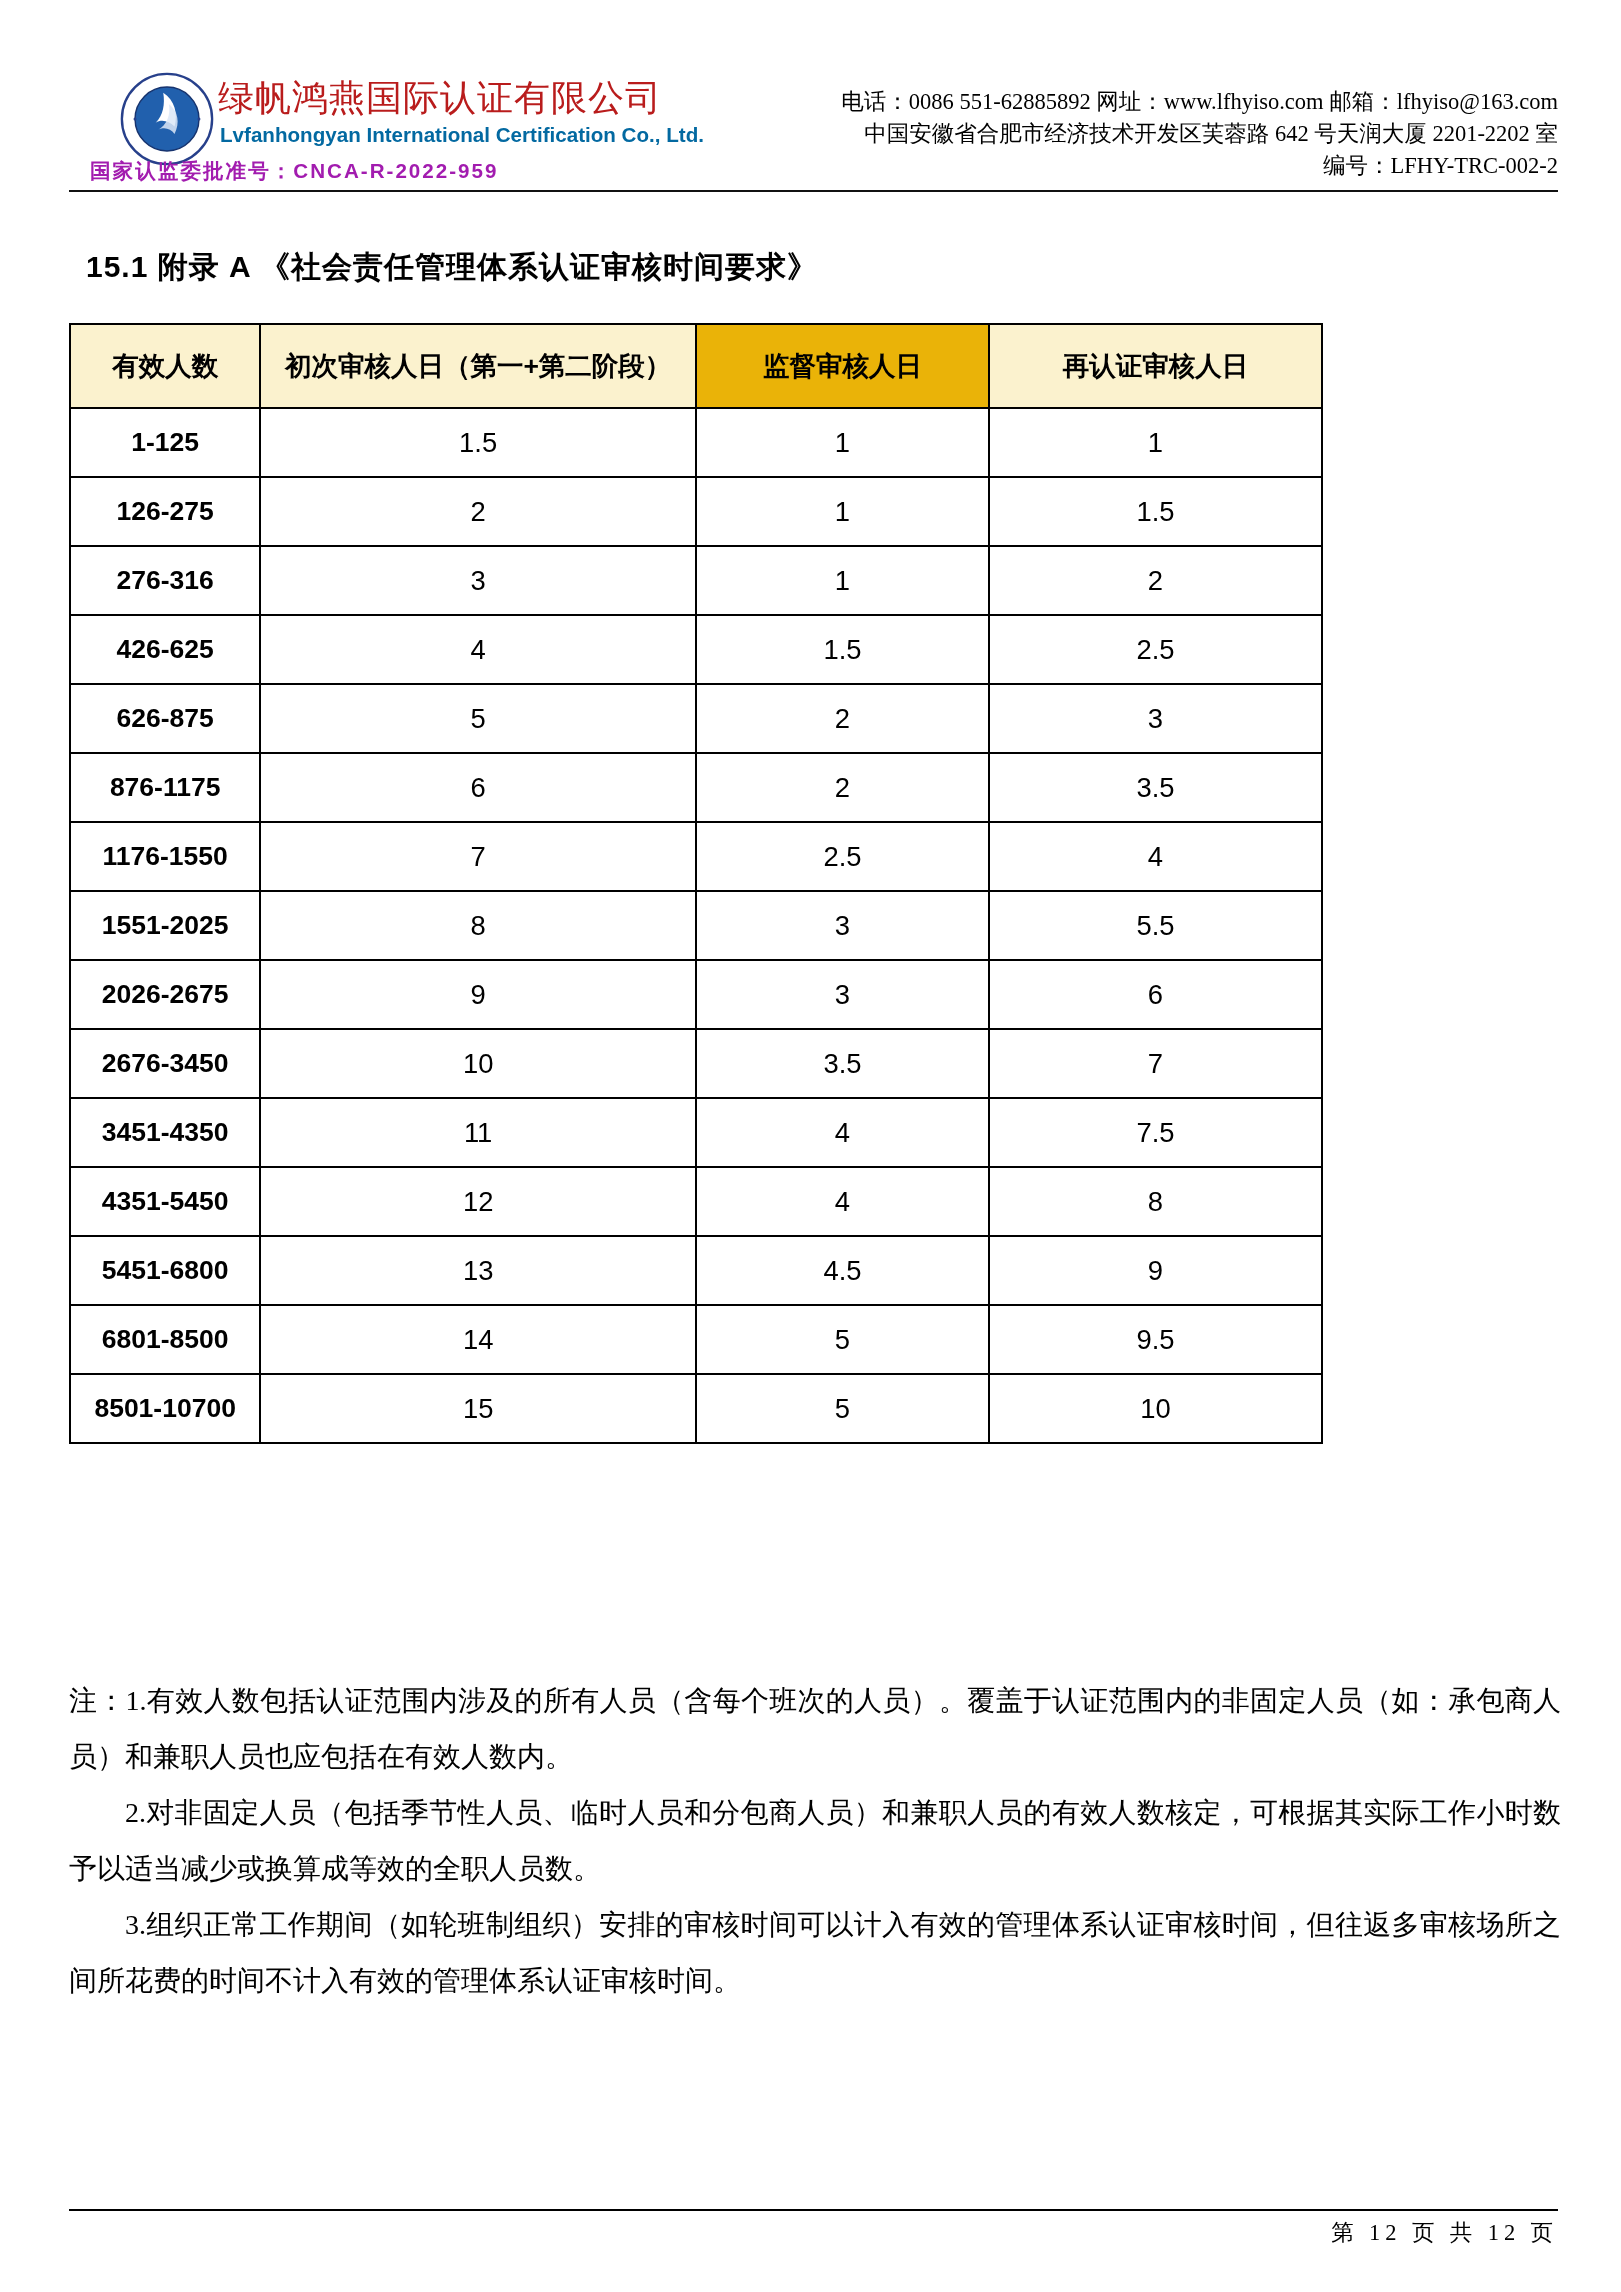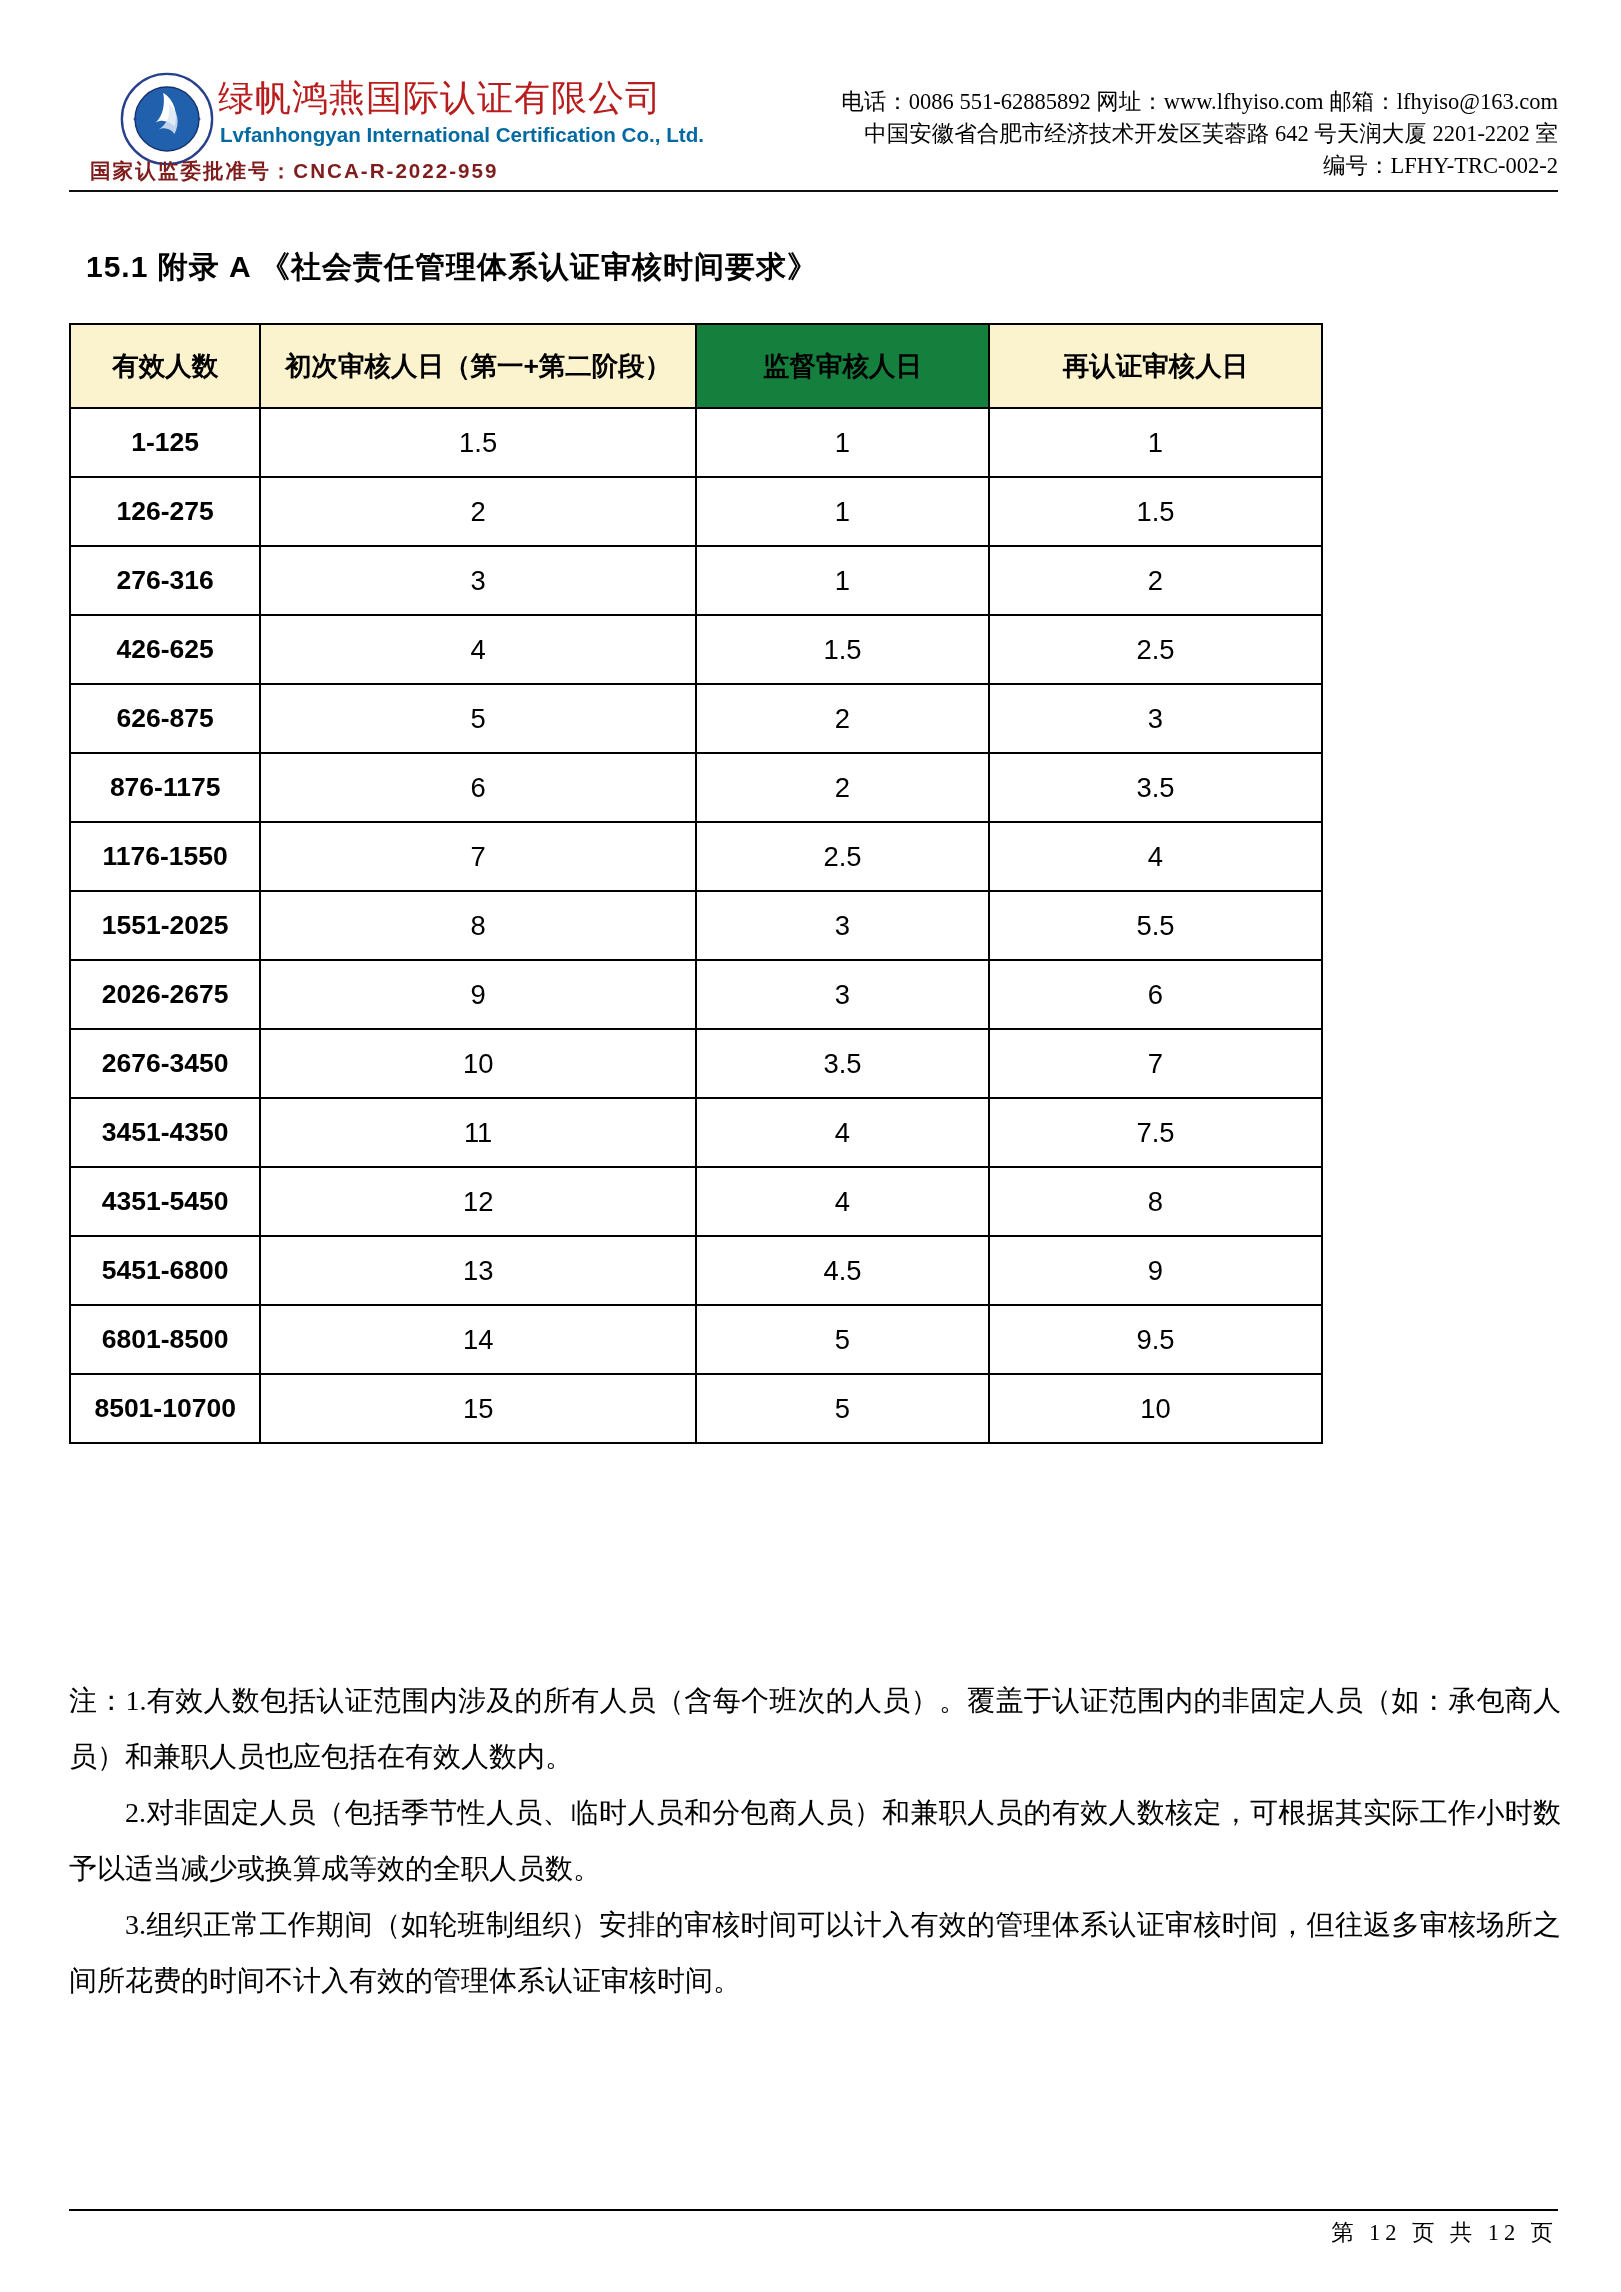--- a/index.html
+++ b/index.html
@@ -99,21 +99,21 @@
       <circle cx="50" cy="50" r="34" fill="#2160ad" stroke="#16336e" stroke-width="1.5"></circle>
       <path d="M46 22 C58 30 62 44 58 58 C52 52 44 50 38 54 C46 46 48 34 46 22 Z" fill="#ffffff"></path>
       <path d="M52 34 C62 42 64 54 58 66 C54 60 46 58 40 62 C50 56 54 46 52 34 Z" fill="#dce8f7" opacity="0.85"></path>
       <g fill="#27408b" font-size="6" font-family="sans-serif">
         <circle cx="16" cy="50" r="1.6"></circle>
           <circle cx="84" cy="50" r="1.6"></circle>
       </g>
     </svg>
     <div class="brand-cn" style="color: #b91c1c;">绿帆鸿燕国际认证有限公司</div>
     <div class="brand-en" style="color: #0369a1; font-weight: bold;">Lvfanhongyan International Certification Co., Ltd.</div>
-    <div class="approval" style="color: #7f1d1d;">国家认监委批准号：CNCA-R-2022-959</div>
+    <div class="approval" style="color: #a21caf;">国家认监委批准号：CNCA-R-2022-959</div>
     <div class="contact">
       <div>电话：0086 551-62885892 网址：www.lfhyiso.com 邮箱：lfhyiso@163.com</div>
       <div>中国安徽省合肥市经济技术开发区芙蓉路 642 号天润大厦 2201-2202 室</div>
       <div>编号：LFHY-TRC-002-2</div>
     </div>
     <div class="header-rule"></div>
   </div>
 
   <div class="doc-title">15.1 附录 A  《社会责任管理体系认证审核时间要求》</div>
 
@@ -122,21 +122,21 @@
       <colgroup>
         <col class="col-range">
           <col class="col-initial">
           <col class="col-surv">
           <col class="col-recert">
       </colgroup>
       <thead>
         <tr class="head">
           <th style="background: rgb(251, 242, 206);">有效人数</th>
           <th style="background: rgb(251, 242, 206);">初次审核人日（第一+第二阶段）</th>
-          <th style="background: #15803d;">监督审核人日</th>
+          <th style="background: #eab308;">监督审核人日</th>
           <th style="background: rgb(251, 242, 206);">再认证审核人日</th>
         </tr>
       </thead>
       <tbody>
         <tr>
           <td class="range">1-125</td>
           <td>1.5</td>
           <td>1</td>
           <td>1</td>
         </tr>

